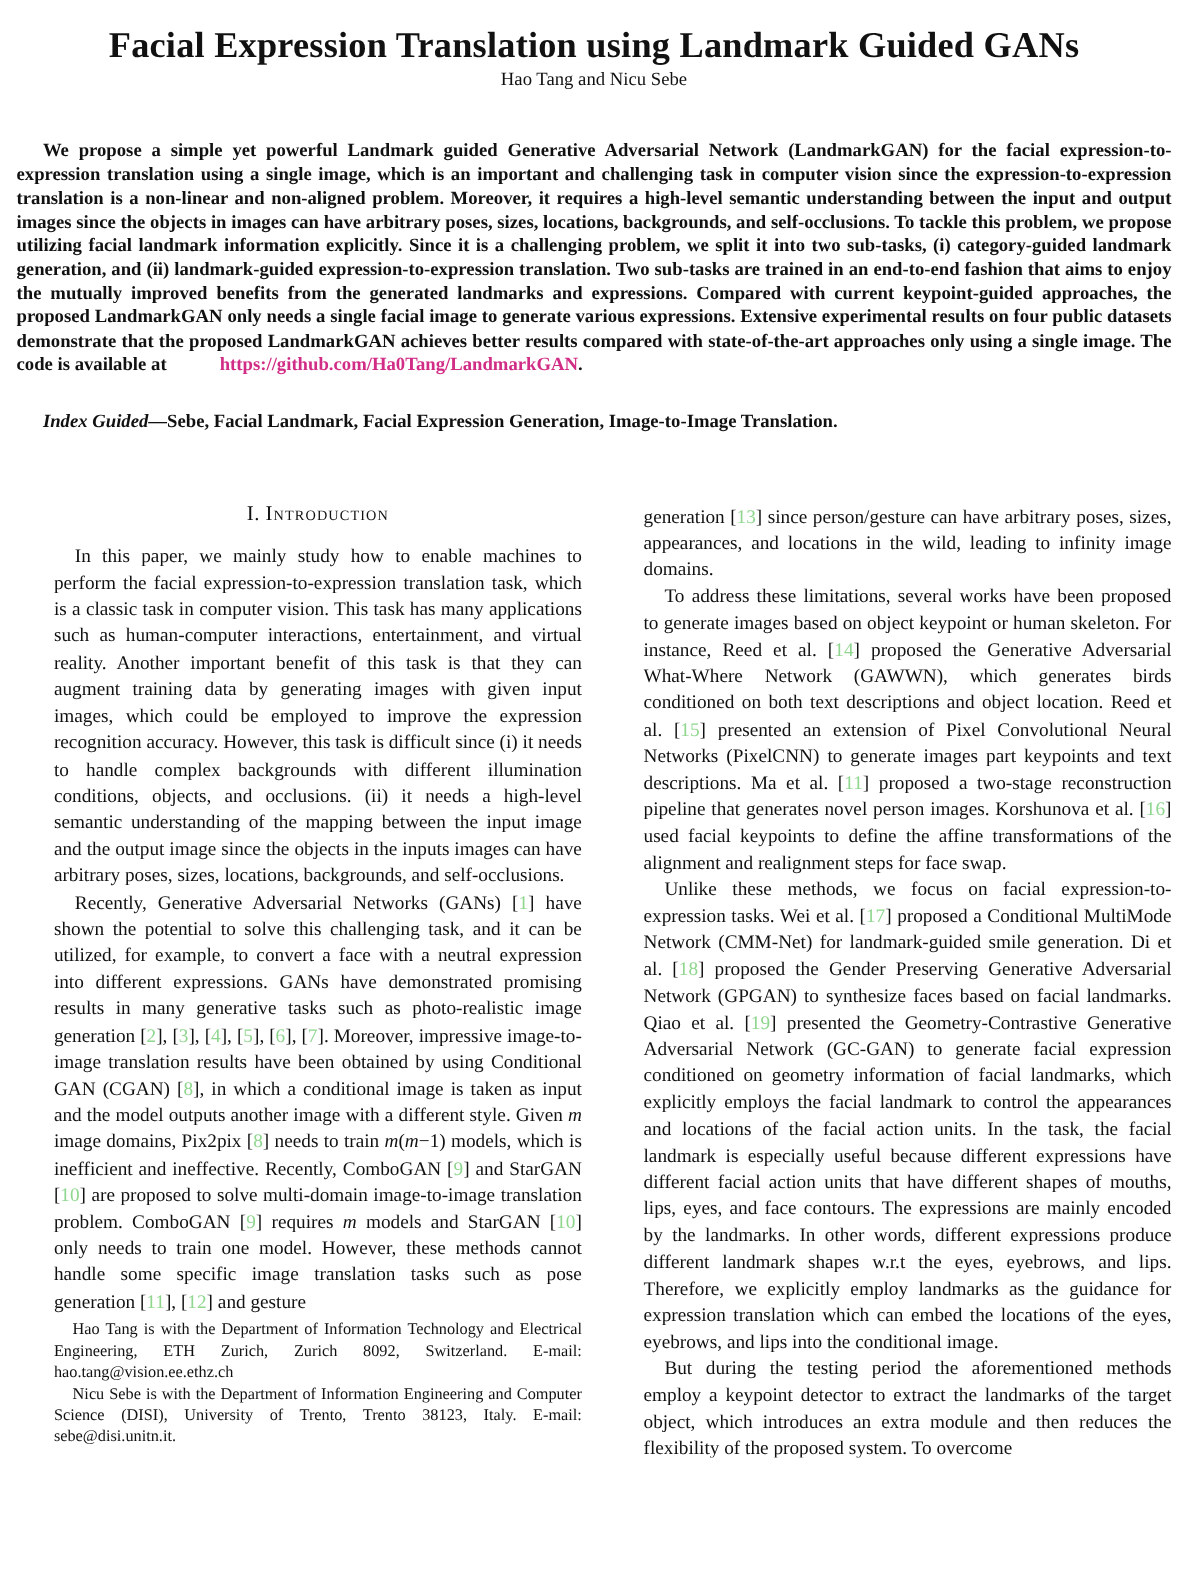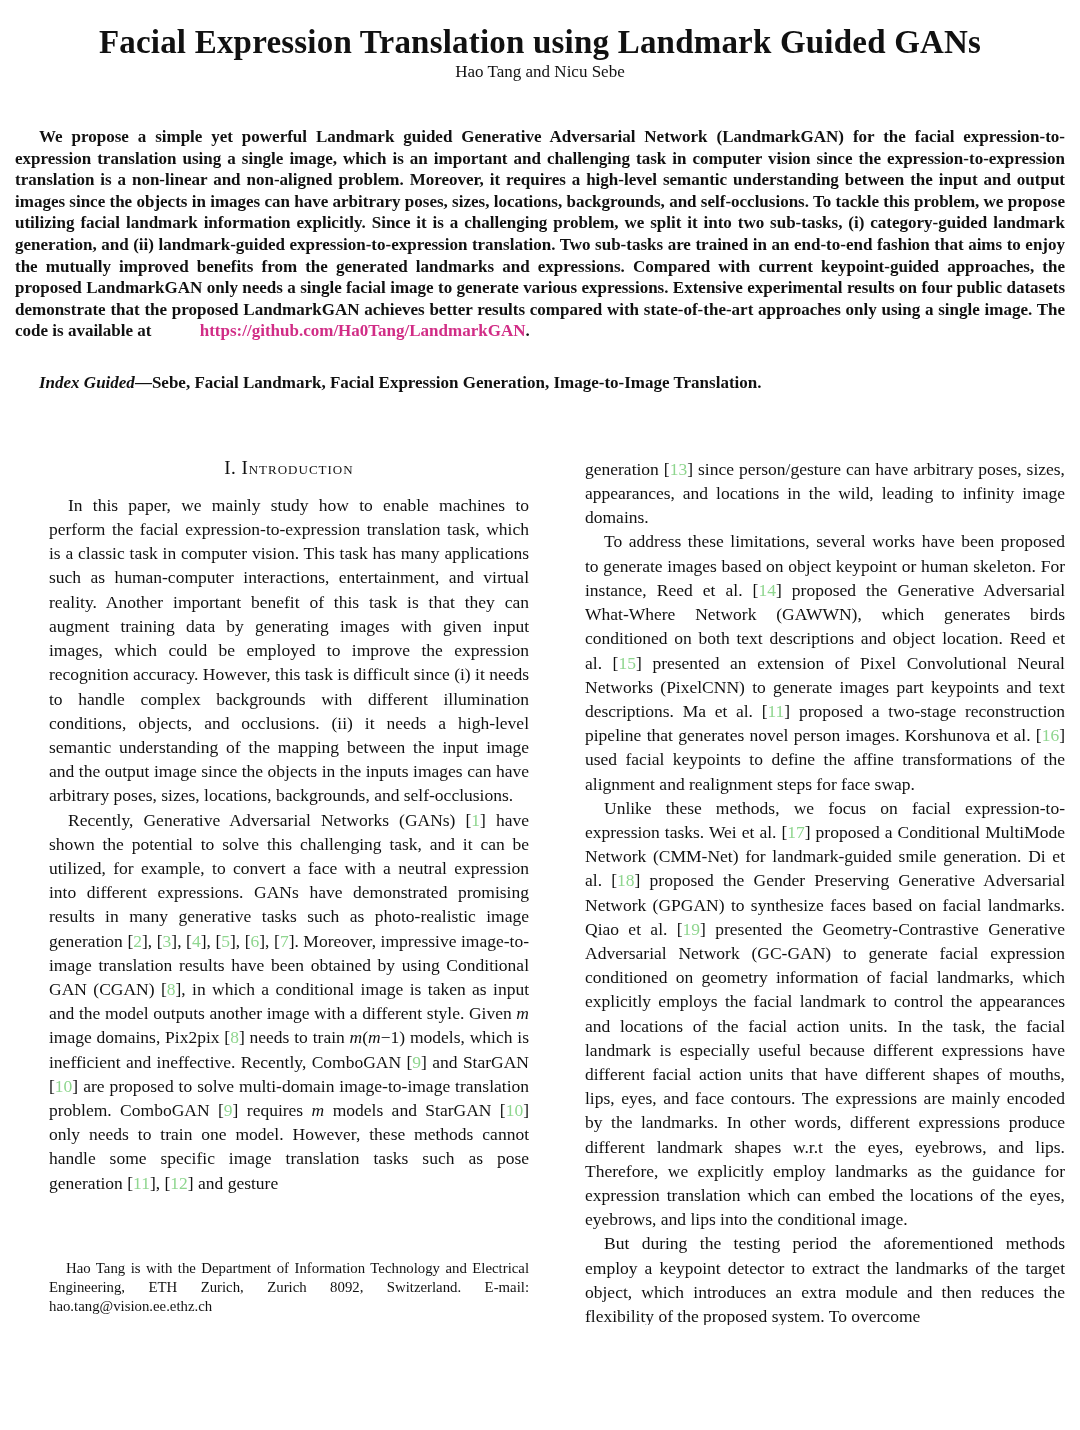--- a/index.html
+++ b/index.html
@@ -110,20 +110,21 @@
   <p class="index-terms"><span class="it-label">Index Guided</span><span>—Sebe, Facial Landmark, Facial Expression Generation, Image-to-Image Translation.</span></p>
 
   <div class="columns">
 
     <div class="col">
       <h2 class="sec-head"><span>I.</span> <span class="sc">Introduction</span></h2>
       <p class="body indent rich">In this paper, we mainly study how to enable machines to perform the facial expression-to-expression translation task, which is a classic task in computer vision. This task has many applications such as human-computer interactions, entertainment, and virtual reality. Another important benefit of this task is that they can augment training data by generating images with given input images, which could be employed to improve the expression recognition accuracy. However, this task is difficult since (i) it needs to handle complex backgrounds with different illumination conditions, objects, and occlusions. (ii) it needs a high-level semantic understanding of the mapping between the input image and the output image since the objects in the inputs images can have arbitrary poses, sizes, locations, backgrounds, and self-occlusions.</p>
       <p class="body indent rich">Recently, Generative Adversarial Networks (GANs) [<span class="cite">1</span>] have shown the potential to solve this challenging task, and it can be utilized, for example, to convert a face with a neutral expression into different expressions. GANs have demonstrated promising results in many generative tasks such as photo-realistic image generation [<span class="cite">2</span>], [<span class="cite">3</span>], [<span class="cite">4</span>], [<span class="cite">5</span>], [<span class="cite">6</span>], [<span class="cite">7</span>]. Moreover, impressive image-to-image translation results have been obtained by using Conditional GAN (CGAN) [<span class="cite">8</span>], in which a conditional image is taken as input and the model outputs another image with a different style. Given <i class="math">m</i> image domains, Pix2pix [<span class="cite">8</span>] needs to train <i class="math">m</i>(<i class="math">m</i>−1) models, which is inefficient and ineffective. Recently, ComboGAN [<span class="cite">9</span>] and StarGAN [<span class="cite">10</span>] are proposed to solve multi-domain image-to-image translation problem. ComboGAN [<span class="cite">9</span>] requires <i class="math">m</i> models and StarGAN [<span class="cite">10</span>] only needs to train one model. However, these methods cannot handle some specific image translation tasks such as pose generation [<span class="cite">11</span>], [<span class="cite">12</span>] and gesture</p>
       <div class="footnotes">
         <p class="fn">Hao Tang is with the Department of Information Technology and Electrical Engineering, ETH Zurich, Zurich 8092, Switzerland. E-mail: hao.tang@vision.ee.ethz.ch</p>
+        <p class="fn">Nicu Sebe is with the Department of Information Engineering and Computer Science (DISI), University of Trento, Trento 38123, Italy. E-mail: sebe@disi.unitn.it.</p>
       </div>
     </div>
 
     <div class="col">
       <p class="body rich">generation [<span class="cite">13</span>] since person/gesture can have arbitrary poses, sizes, appearances, and locations in the wild, leading to infinity image domains.</p>
       <p class="body indent rich">To address these limitations, several works have been proposed to generate images based on object keypoint or human skeleton. For instance, Reed et al. [<span class="cite">14</span>] proposed the Generative Adversarial What-Where Network (GAWWN), which generates birds conditioned on both text descriptions and object location. Reed et al. [<span class="cite">15</span>] presented an extension of Pixel Convolutional Neural Networks (PixelCNN) to generate images part keypoints and text descriptions. Ma et al. [<span class="cite">11</span>] proposed a two-stage reconstruction pipeline that generates novel person images. Korshunova et al. [<span class="cite">16</span>] used facial keypoints to define the affine transformations of the alignment and realignment steps for face swap.</p>
       <p class="body indent rich">Unlike these methods, we focus on facial expression-to-expression tasks. Wei et al. [<span class="cite">17</span>] proposed a Conditional MultiMode Network (CMM-Net) for landmark-guided smile generation. Di et al. [<span class="cite">18</span>] proposed the Gender Preserving Generative Adversarial Network (GPGAN) to synthesize faces based on facial landmarks. Qiao et al. [<span class="cite">19</span>] presented the Geometry-Contrastive Generative Adversarial Network (GC-GAN) to generate facial expression conditioned on geometry information of facial landmarks, which explicitly employs the facial landmark to control the appearances and locations of the facial action units. In the task, the facial landmark is especially useful because different expressions have different facial action units that have different shapes of mouths, lips, eyes, and face contours. The expressions are mainly encoded by the landmarks. In other words, different expressions produce different landmark shapes w.r.t the eyes, eyebrows, and lips. Therefore, we explicitly employ landmarks as the guidance for expression translation which can embed the locations of the eyes, eyebrows, and lips into the conditional image.</p>
       <p class="body indent rich">But during the testing period the aforementioned methods employ a keypoint detector to extract the landmarks of the target object, which introduces an extra module and then reduces the flexibility of the proposed system. To overcome</p>
     </div>
 

